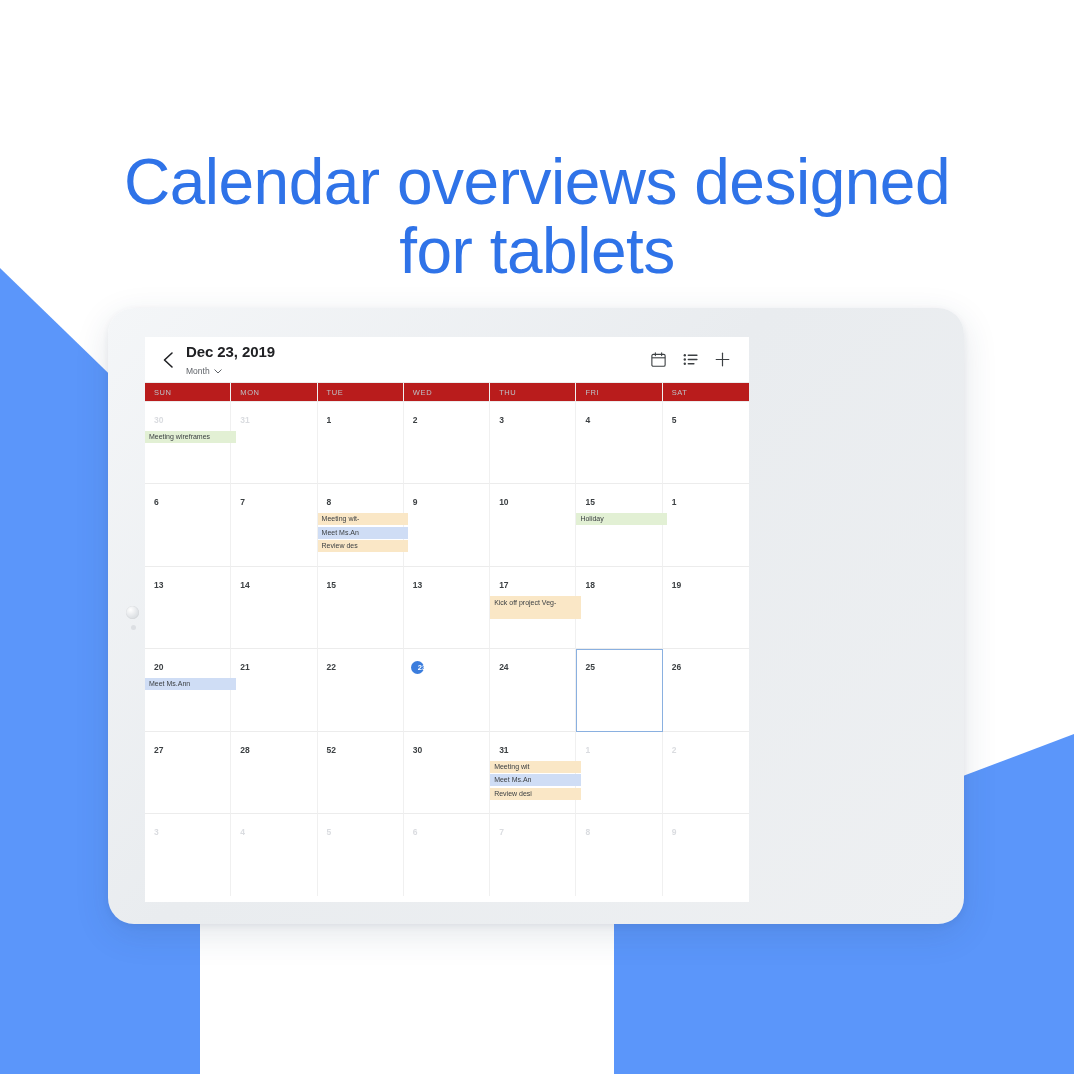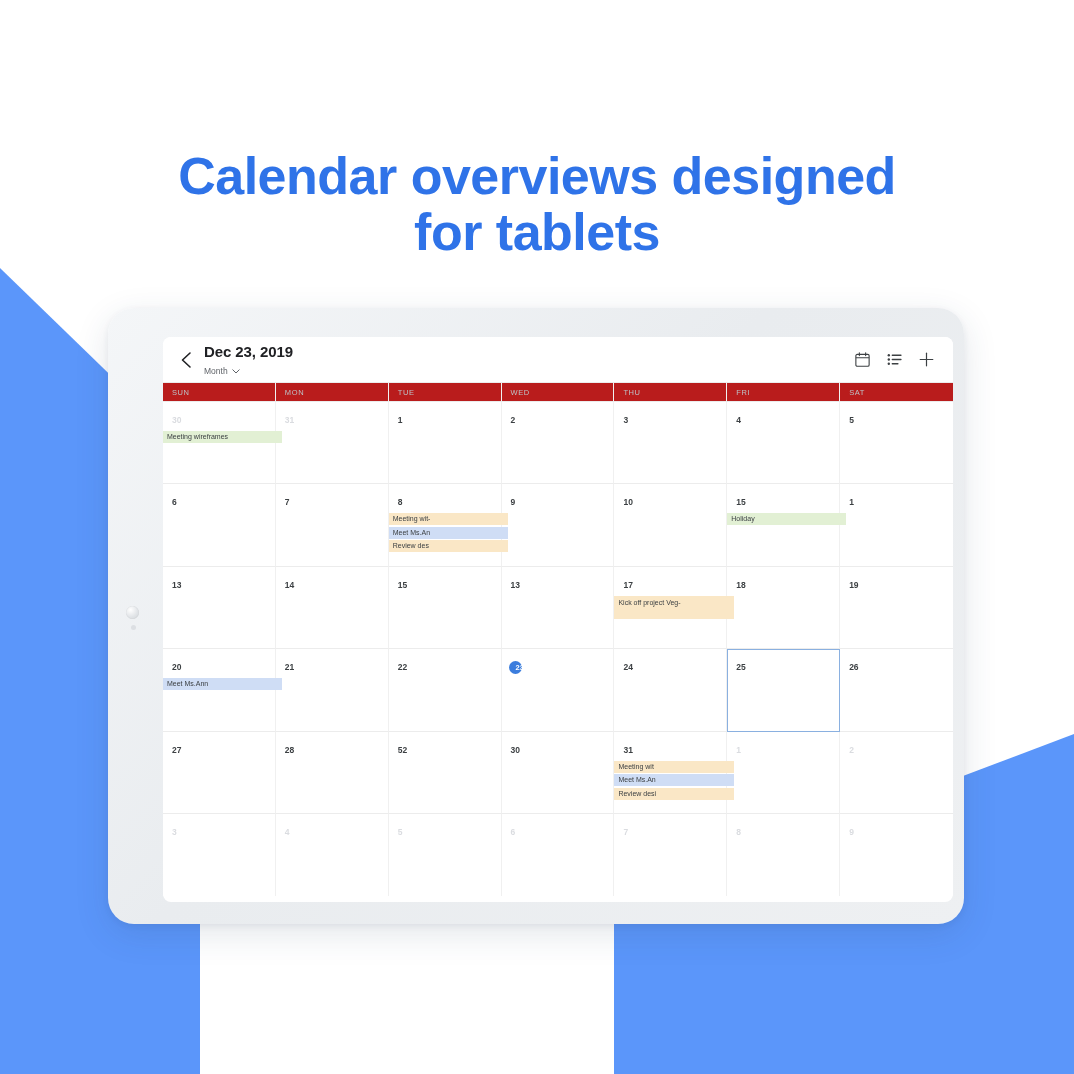--- a/index.html
+++ b/index.html
@@ -14,22 +14,22 @@
   
   .bg-shape { position: absolute; pointer-events: none; }
   #bg-left  { left: 0; top: 0; width: 420px; height: 1074px; }
   #bg-right { right: 0; top: 0; width: 460px; height: 1074px; }
 
   
   #headline {
     position: absolute; left: 0; top: 148px; width: 1074px;
     text-align: center;
     color: #2f73e8;
-    font-size: 52px;
-    font-weight: bold;
+    font-size: 64px;
+    font-weight: normal;
     line-height: 1.08;
     letter-spacing: -0.5px;
     z-index: 5;
   }
   #headline .l2 { display: block; }
 
   
   #tablet {
     position: absolute;
     left: 108px; top: 308px;
@@ -47,25 +47,24 @@
   }
   #tablet-sensor {
     position: absolute; left: 23px; top: 317px;
     width: 5px; height: 5px; border-radius: 50%;
     background: #dcdfe3;
   }
 
   
   #screen {
     position: absolute;
-    left: 55px; top: 29px;
-    width: 790px; height: 565px;
+    left: 37px; top: 29px;
+    width: 604px; height: 565px;
     background: #ffffff;
     overflow: hidden;
-    border-radius: 8px;
   }
 
   
   #appbar {
     position: relative;
     height: 45px;
     background: #ffffff;
     display: flex; align-items: center;
     padding: 0 12px 0 10px;
   }

